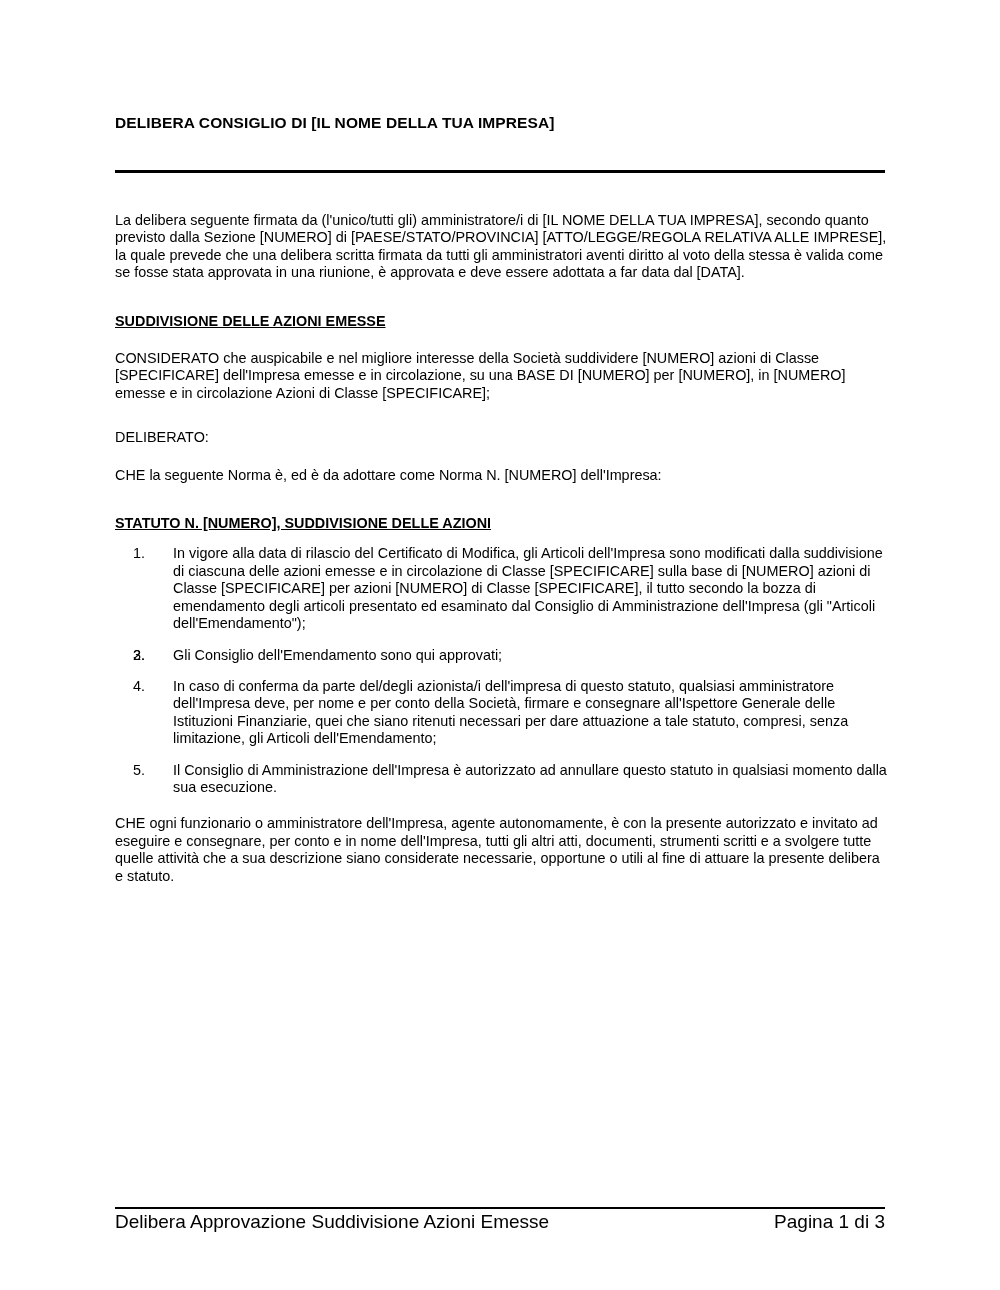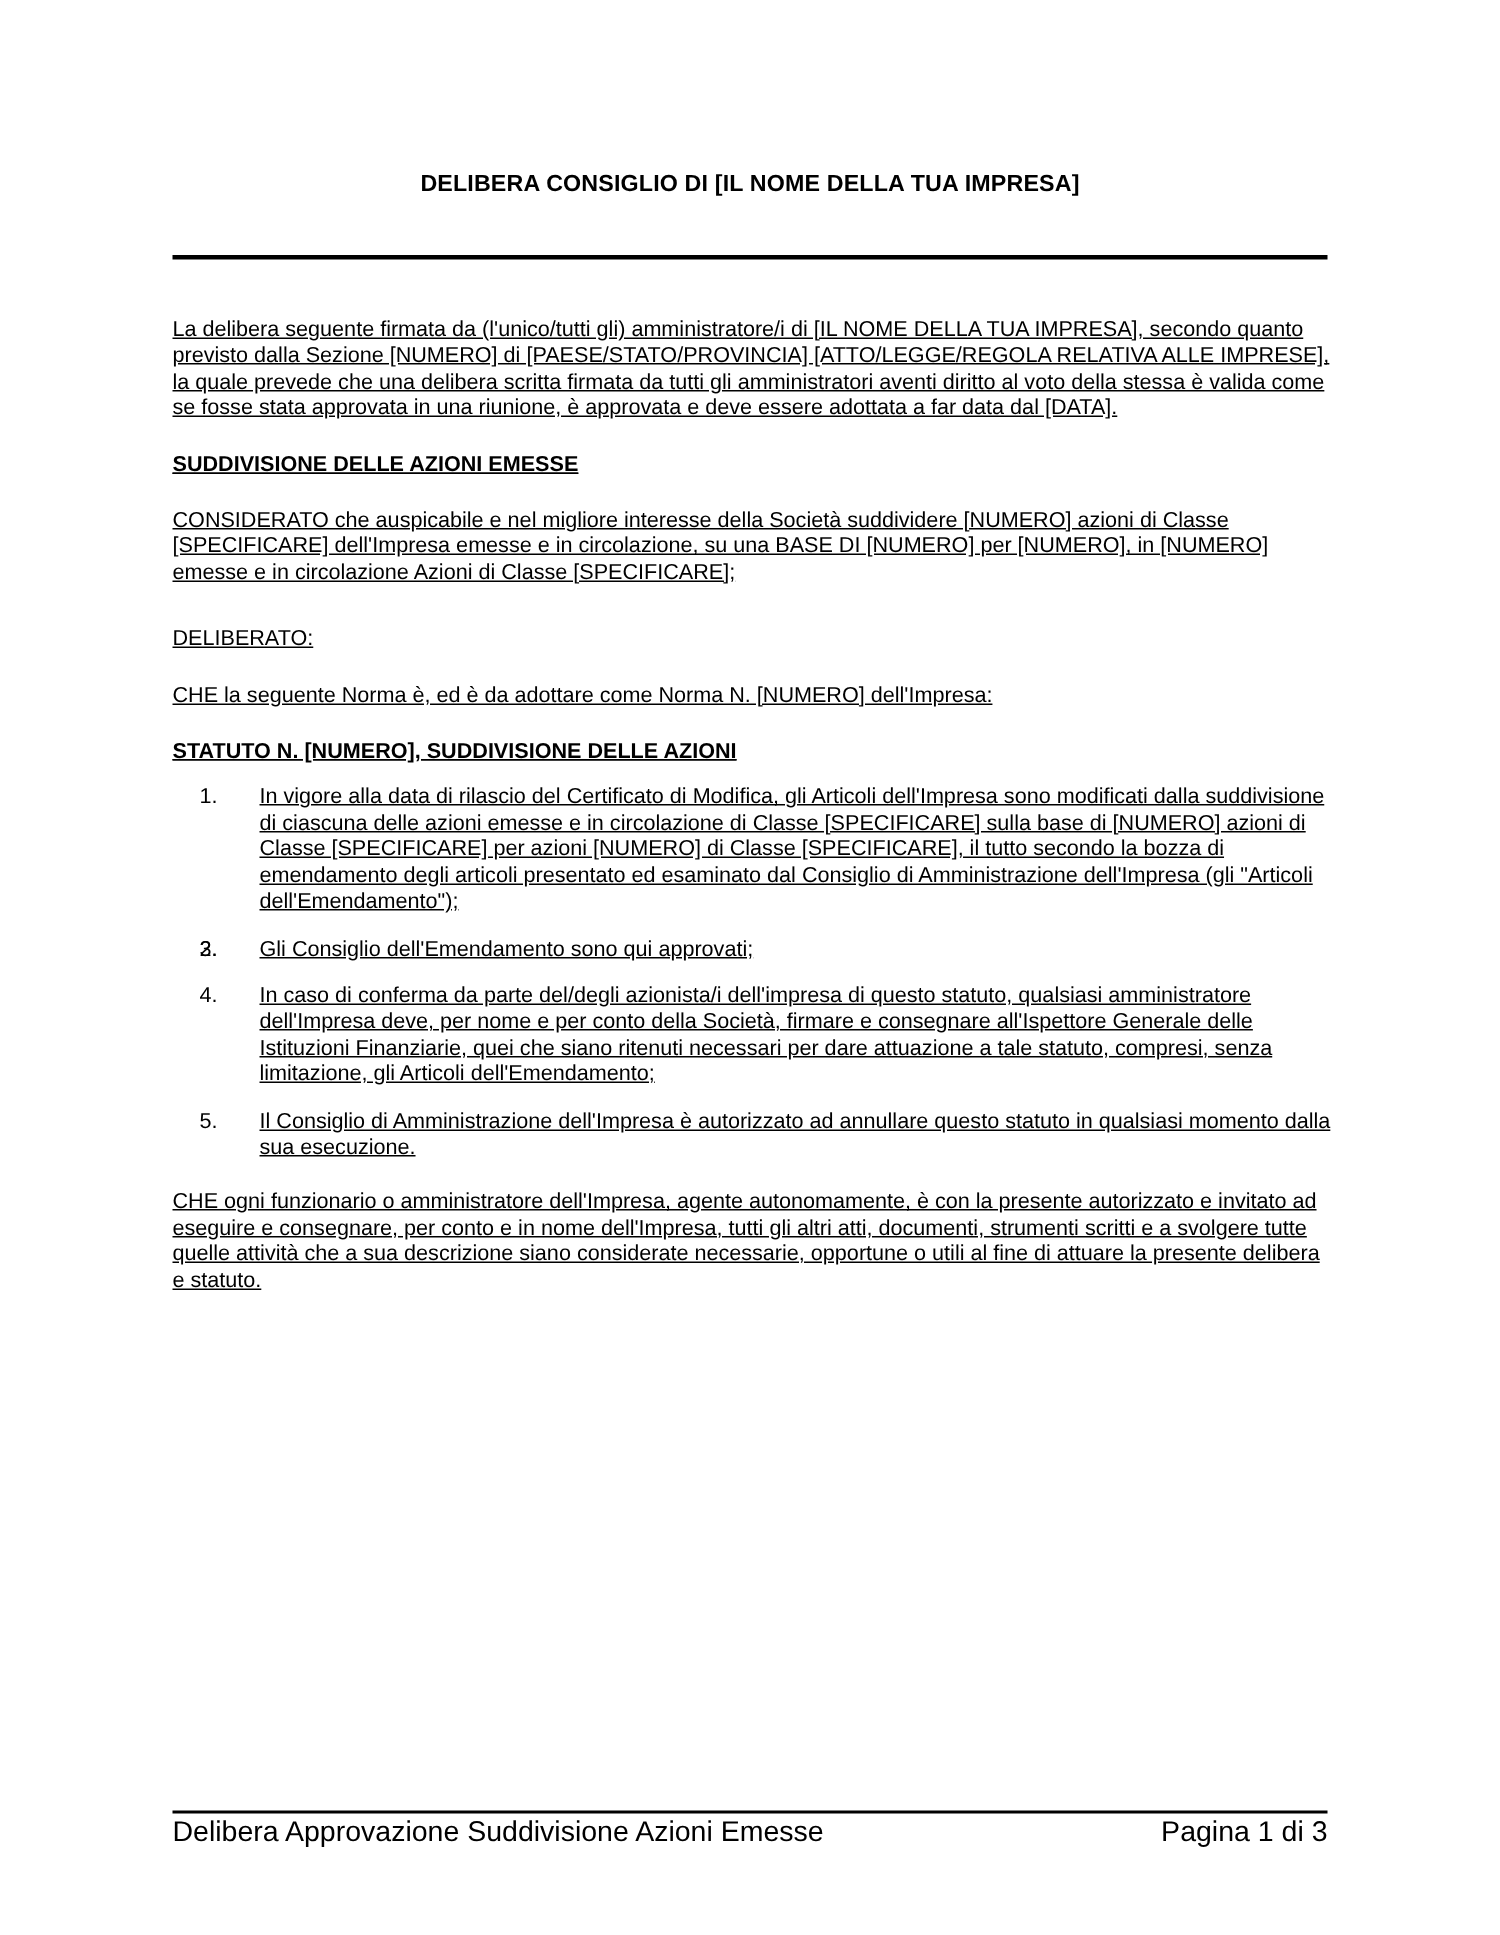--- a/index.html
+++ b/index.html
@@ -25,21 +25,21 @@
   }
 
   
   .title-block {
     position: absolute;
     left: 115px;
     top: 112px;
     width: 770px;
   }
   .doc-title {
-    text-align: center;
+    text-align: left;
     font-size: 15.5px;
     font-weight: bold;
     line-height: 21px;
     letter-spacing: 0.1px;
   }
   .title-line-2 { display: block; }
 
   .title-rule {
     position: absolute;
     left: 115px;
@@ -50,30 +50,29 @@
   }
 
   
   .content {
     position: absolute;
     left: 115px;
     top: 212px;
     width: 772px;
     font-size: 14.4px;
     line-height: 17.4px;
-    text-decoration: underline;
   }
 
   .para {
     margin: 0 0 13px 0;
     text-align: left;
   }
 
   .section-heading {
-    margin: 0 0 13px 0;
+    margin: 11px 0 13px 0;
     font-weight: bold;
     text-decoration: underline;
     font-size: 14.4px;
     line-height: 17.4px;
   }
 
   .spacer-sm { height: 7px; }
   .spacer-md { height: 14px; }
 
   

